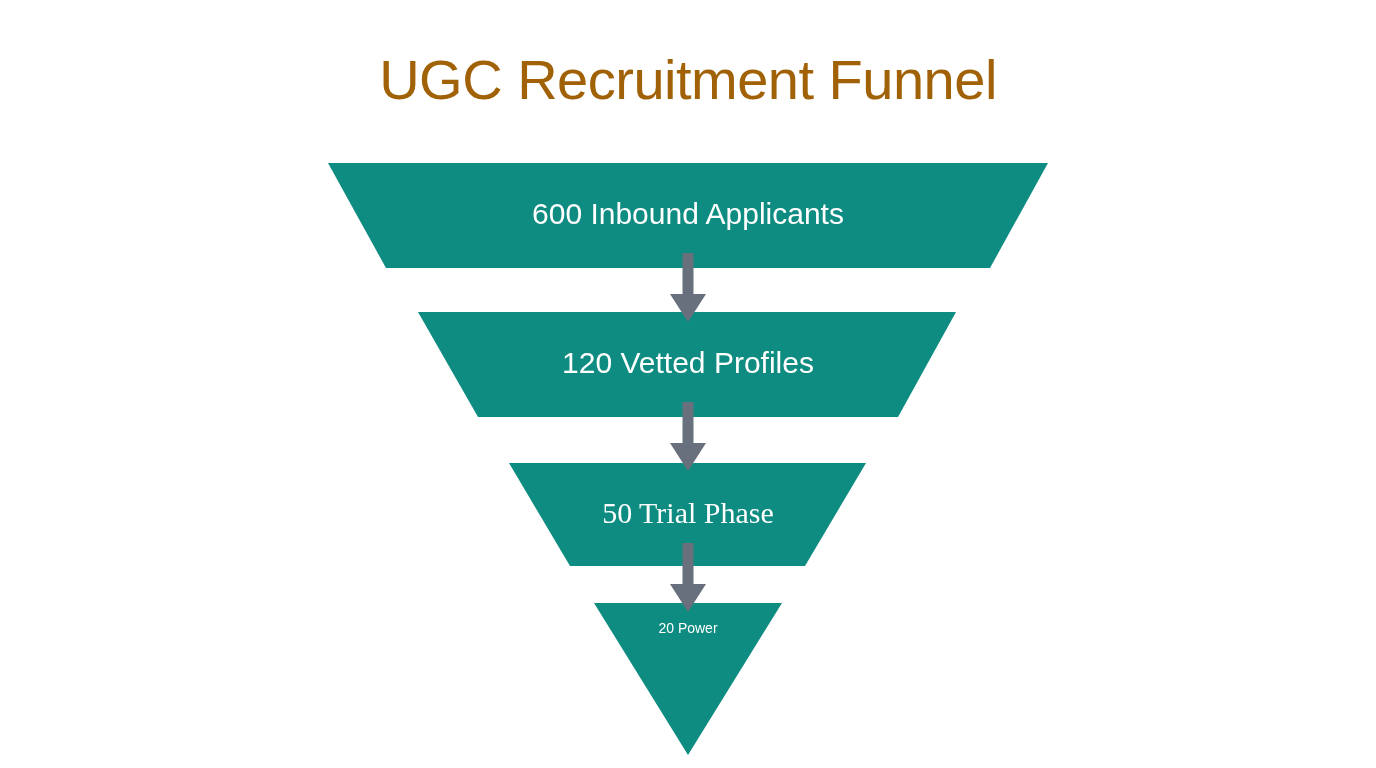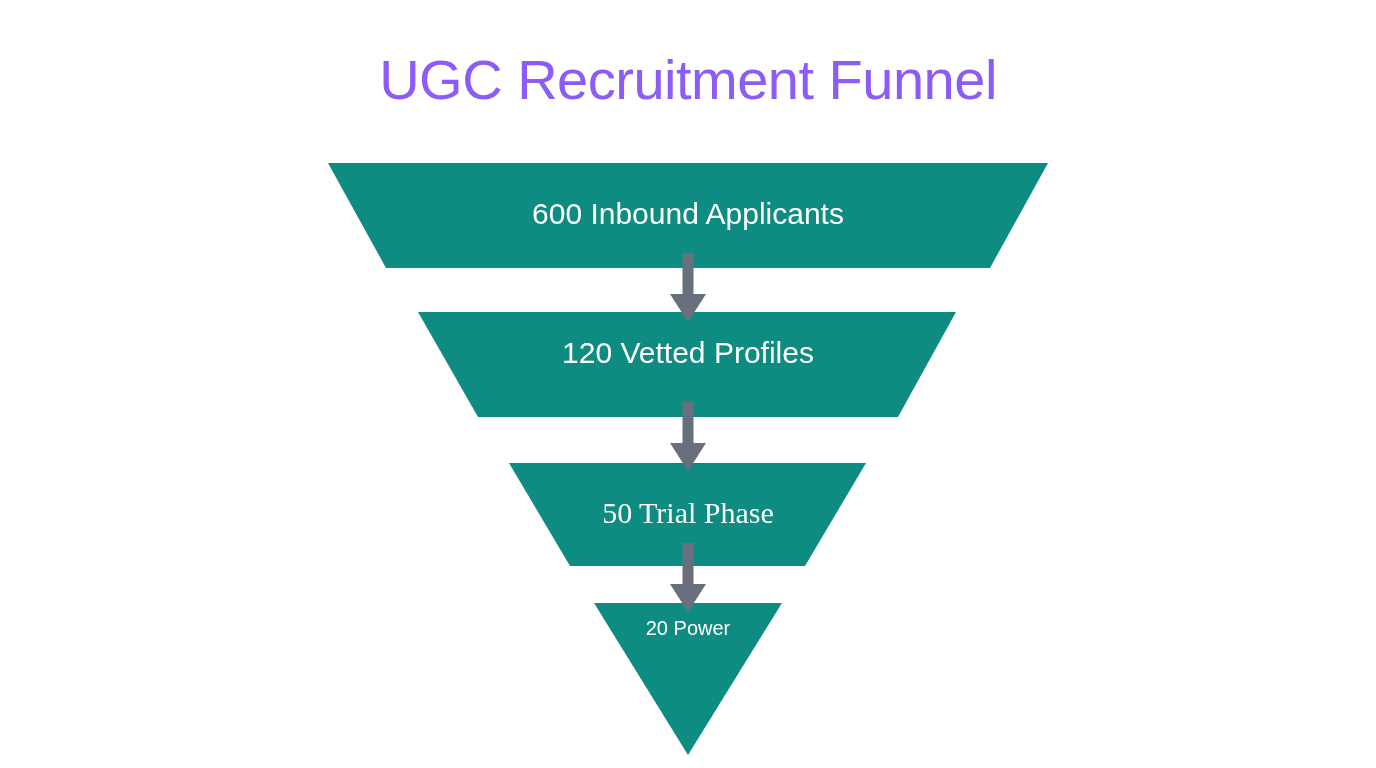--- a/index.html
+++ b/index.html
@@ -16,46 +16,46 @@
   }
   .page-title {
     position: absolute;
     top: 52px;
     left: 0;
     width: 100%;
     text-align: center;
     font-size: 56px;
     line-height: 56px;
     font-weight: 500;
-    color: #8b5cf6;
+    color: #a16207;
     letter-spacing: -0.5px;
   }
   .funnel-svg {
     position: absolute;
     top: 0;
     left: 0;
   }
   .stage-label {
     position: absolute;
     left: 0;
     width: 1376px;
     text-align: center;
     color: #ffffff;
     font-weight: 400;
   }
   .stage-label.large {
     font-size: 30px;
     line-height: 36px;
   }
   .stage-label.small {
-    font-size: 20px;
+    font-size: 14px;
     line-height: 30px;
   }
   .label-1 { top: 196px; }
-  .label-2 { top: 335px; }
+  .label-2 { top: 345px; }
   .label-3 { top: 495px; font-family: Liberation Serif, serif; }
   .label-4 { top: 613px; }
 </style>
 </head>
 <body>
 
 <div class="page-title">UGC Recruitment Funnel</div>
 
 <svg class="funnel-svg" width="1376" height="768" viewBox="0 0 1376 768">
 

